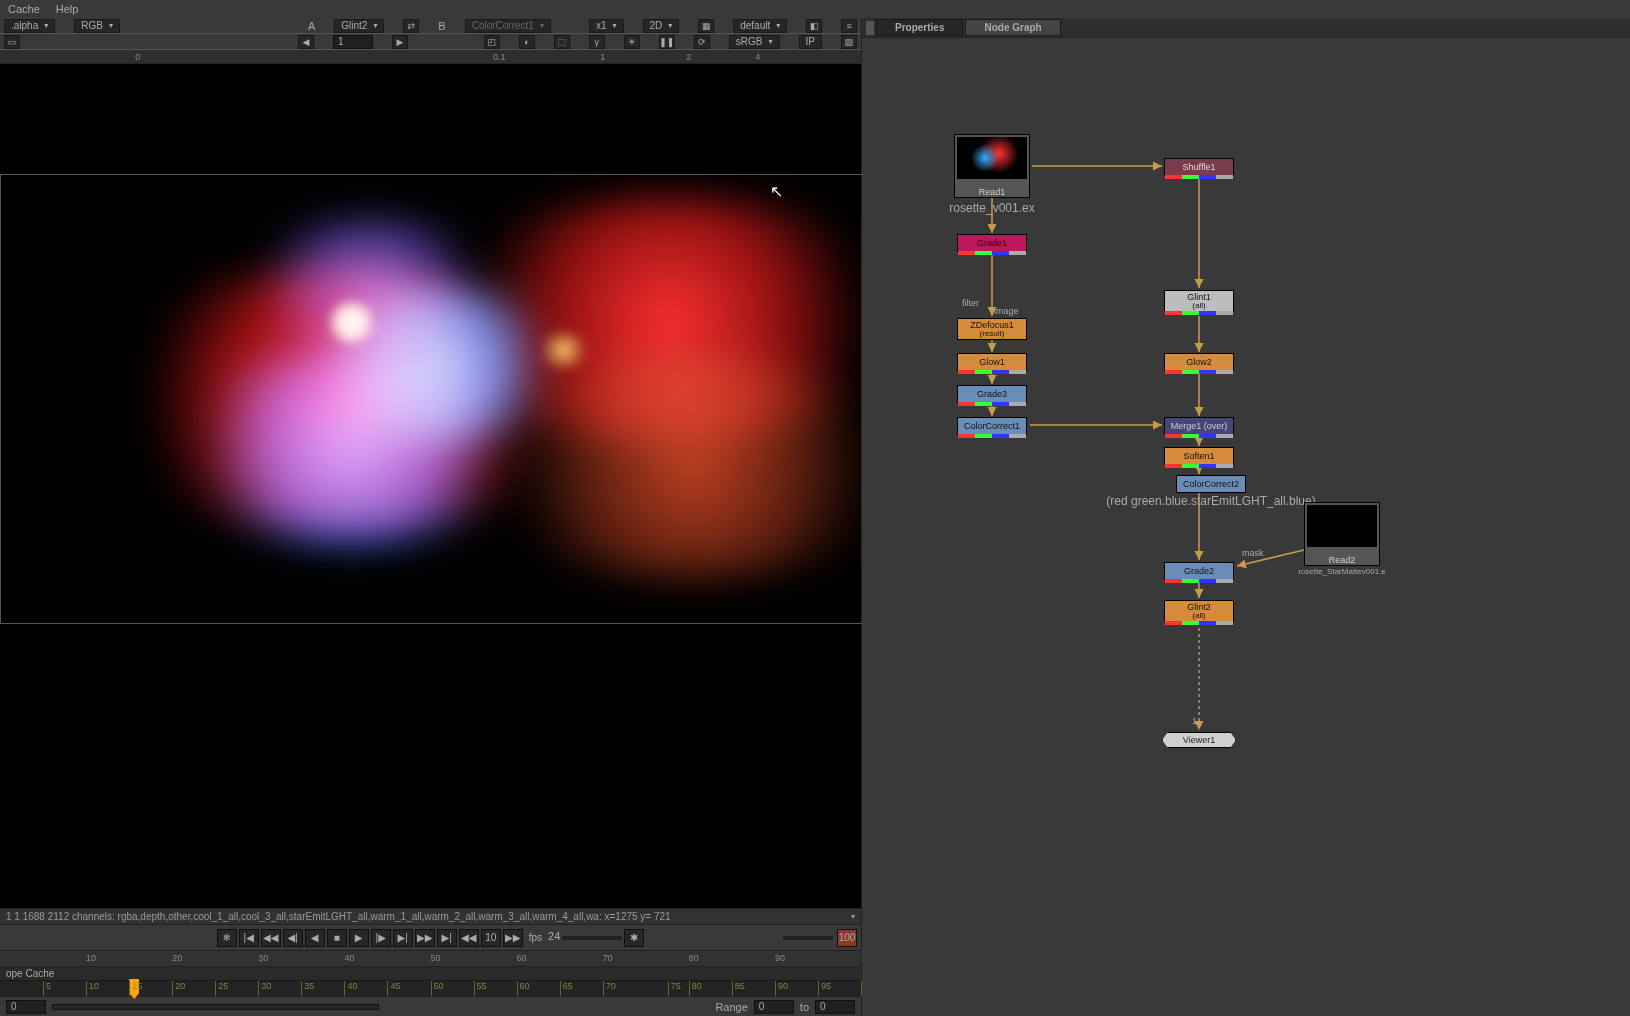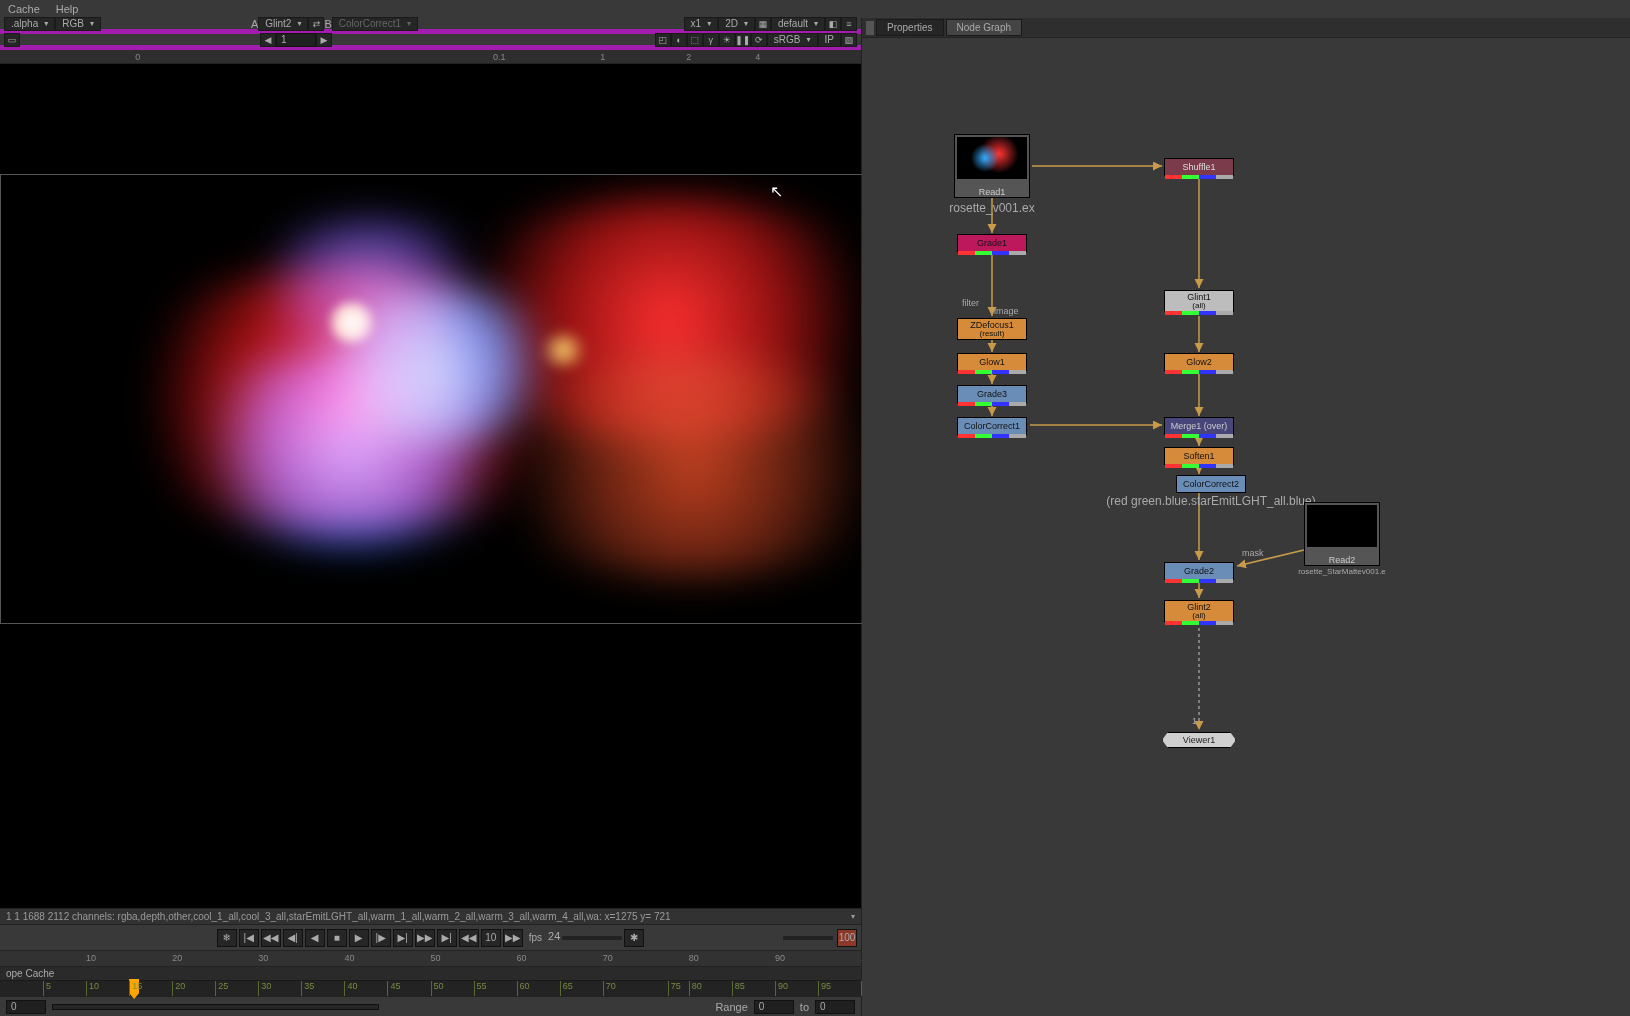--- a/index.html
+++ b/index.html
@@ -9,21 +9,21 @@
 .top-menu { height: 18px; display: flex; align-items: center; padding: 0 8px; gap: 16px; background: #393939; }
 .top-menu span { color: #aaa; font-size: 11px; cursor: pointer; }
 
 
 .workspace { display: flex; height: calc(100% - 18px); }
 
 
 .viewer-panel { width: 862px; display: flex; flex-direction: column; background: #393939; border-right: 1px solid #222; position: relative; }
 
 
-.vbar { display: flex; align-items: center; gap: 0; padding: 2px 4px; background: #393939; border-bottom: 5px solid #a21caf; height: 16px; }
+.vbar { display: flex; align-items: center; gap: 19px; padding: 2px 4px; background: #393939; border-bottom: 1px solid #a21caf; height: 16px; }
 .vbar .sel, .vbar .btn { background: #262626; border: 1px solid #1a1a1a; color: #aaa; height: 14px; font-size: 10px; display: flex; align-items: center; padding: 0 6px; cursor: pointer; }
 .vbar .sel::after { content: "▾"; margin-left: 6px; font-size: 8px; }
 .vbar input { background: #202020; border: 1px solid #111; color: #aaa; height: 14px; width: 40px; font-size: 10px; padding: 0 4px; }
 .vbar .iconbtn { width: 16px; height: 14px; background: #262626; border: 1px solid #1a1a1a; display: flex; align-items: center; justify-content: center; cursor: pointer; font-size: 9px; }
 
 
 .ruler { height: 14px; background: #2e2e2e; border-bottom: 1px solid #222; position: relative; font-size: 9px; color: #888; }
 .ruler .lbl { position: absolute; top: 2px; transform: translateX(-50%); }
 
 
@@ -55,21 +55,21 @@
 .frame-track .cursor { position: absolute; top: -2px; width: 10px; height: 20px; background: #ffa500; clip-path: polygon(0 0,100% 0,100% 70%,50% 100%,0 70%); }
 
 .bottom-row { height: 20px; background: #393939; display: flex; align-items: center; padding: 0 6px; gap: 6px; border-top: 1px solid #222; }
 .bottom-row input { background: #202020; border: 1px solid #111; color: #aaa; height: 14px; width: 40px; font-size: 10px; padding: 0 4px; }
 .bottom-row .track { flex: 1; height: 6px; background: #262626; border: 1px solid #111; }
 .bottom-row .spacer { flex: 1; }
 
 
 .right-panel { flex: 1; display: flex; flex-direction: column; background: #393939; }
 .right-tabs { height: 20px; display: flex; align-items: center; gap: 2px; padding: 2px 4px; background: #2e2e2e; border-bottom: 1px solid #222; }
-.right-tabs .tab { background: #262626; color: #aaa; font-size: 10px; padding: 2px 10px; border: 1px solid #1a1a1a; cursor: pointer; }
+.right-tabs .tab { background: #262626; color: #aaa; font-size: 10px; padding: 2px 18px; border: 1px solid #1a1a1a; cursor: pointer; font-weight: bold; }
 .right-tabs .tab.active { background: #444; }
 
 .node-graph { flex: 1; position: relative; background: #393939; overflow: hidden; }
 .node-graph svg { position: absolute; top: 0; left: 0; width: 100%; height: 100%; }
 
 .node { position: absolute; width: 70px; height: 18px; border: 1px solid #000; background: #4a4a4a; color: #111; font-size: 9px; display: flex; align-items: center; justify-content: center; text-align: center; cursor: pointer; }
 .node .substripe { position: absolute; bottom: -4px; left: 0; width: 100%; height: 4px; display: flex; }
 .node .substripe span { flex: 1; }
 .node .below { position: absolute; top: 100%; left: 50%; transform: translateX(-50%); font-size: 12px; color: #aaa; white-space: nowrap; margin-top: 4px; }
 .node.read { width: 76px; height: 64px; background: #555; flex-direction: column; justify-content: flex-end; color: #ccc; }

